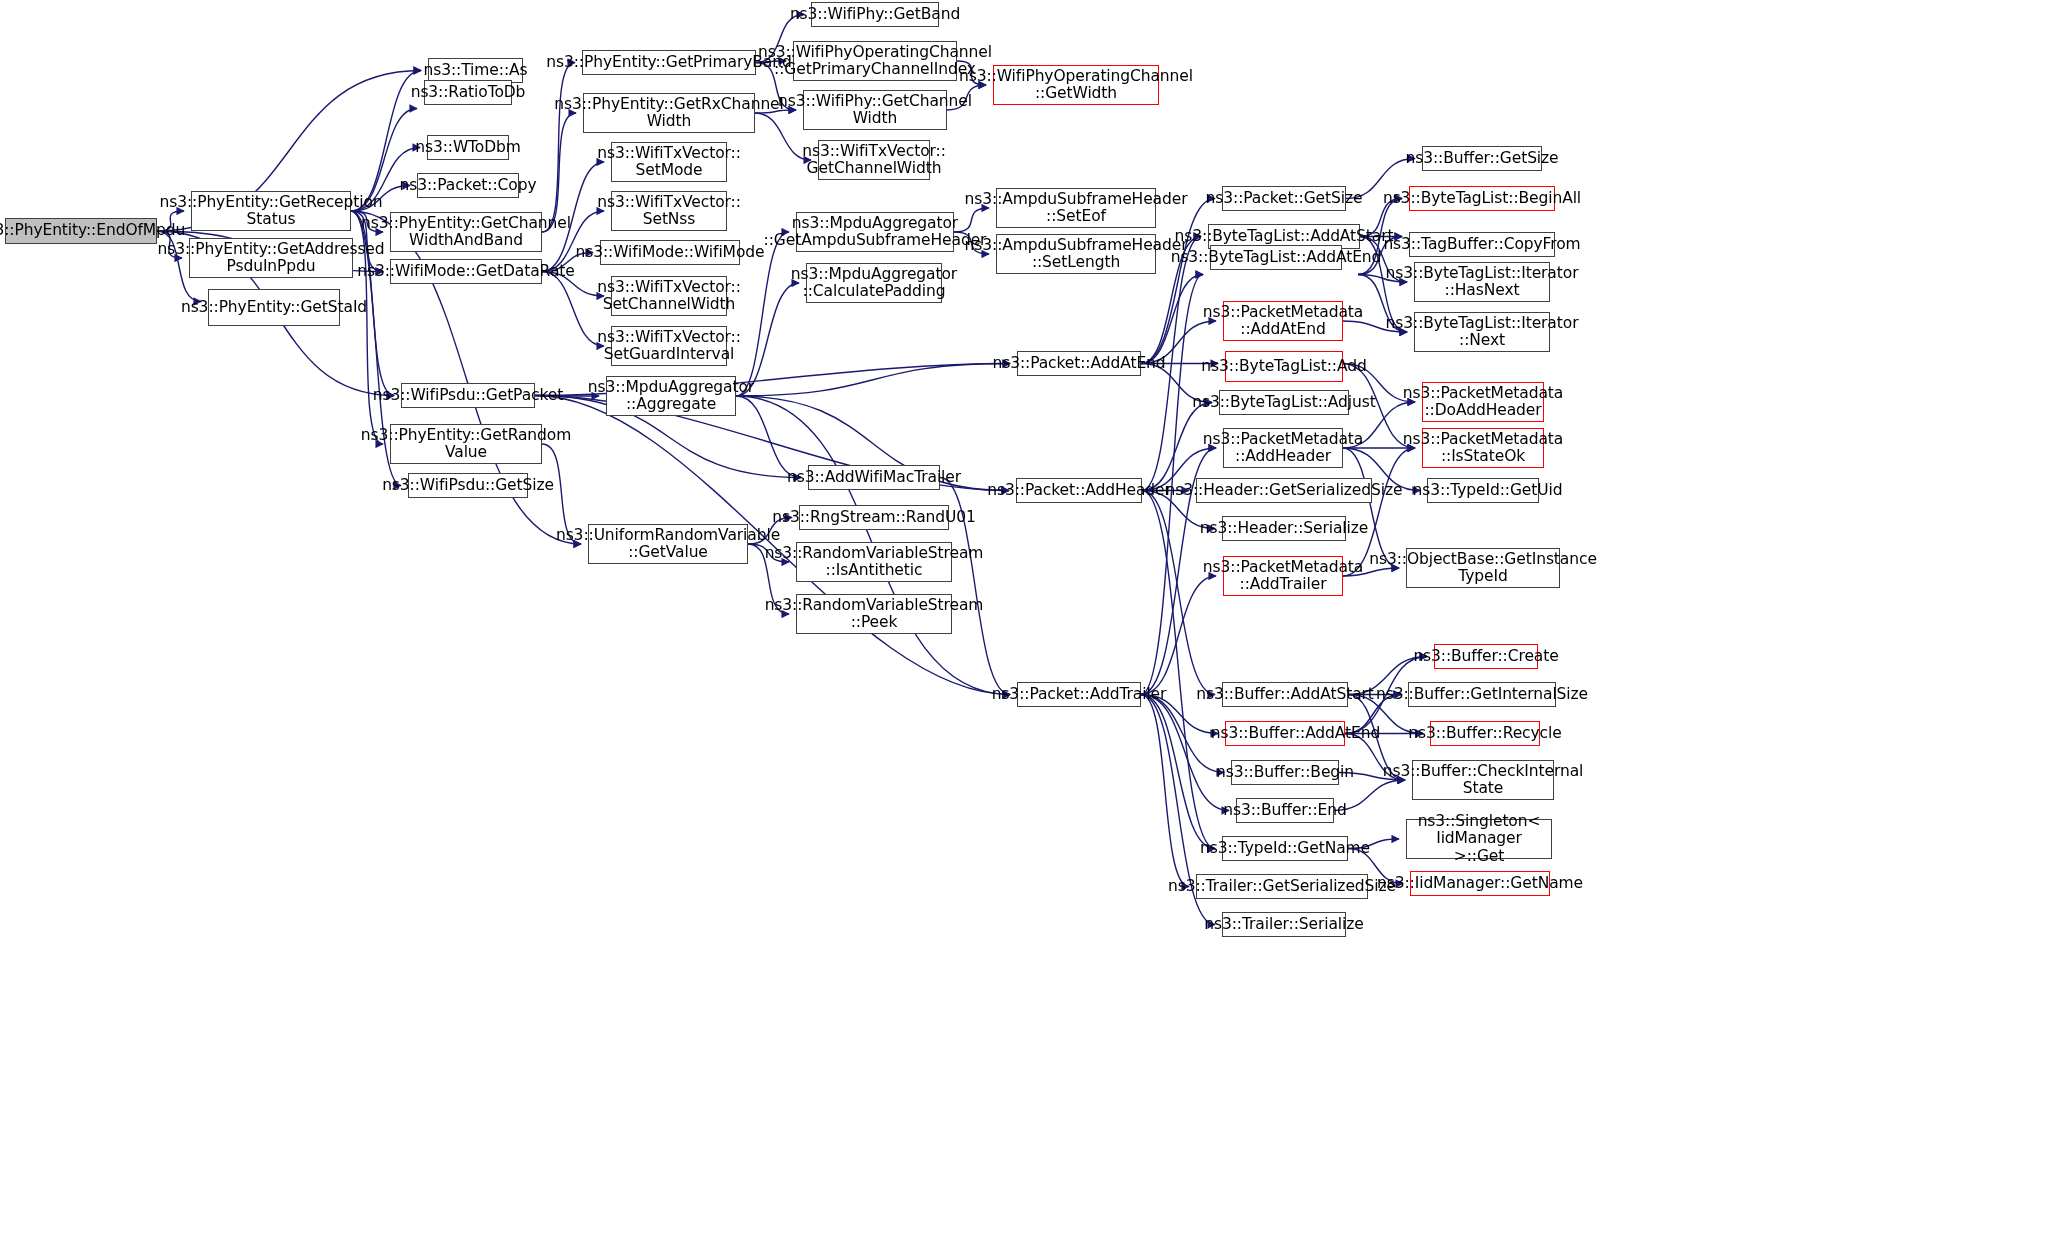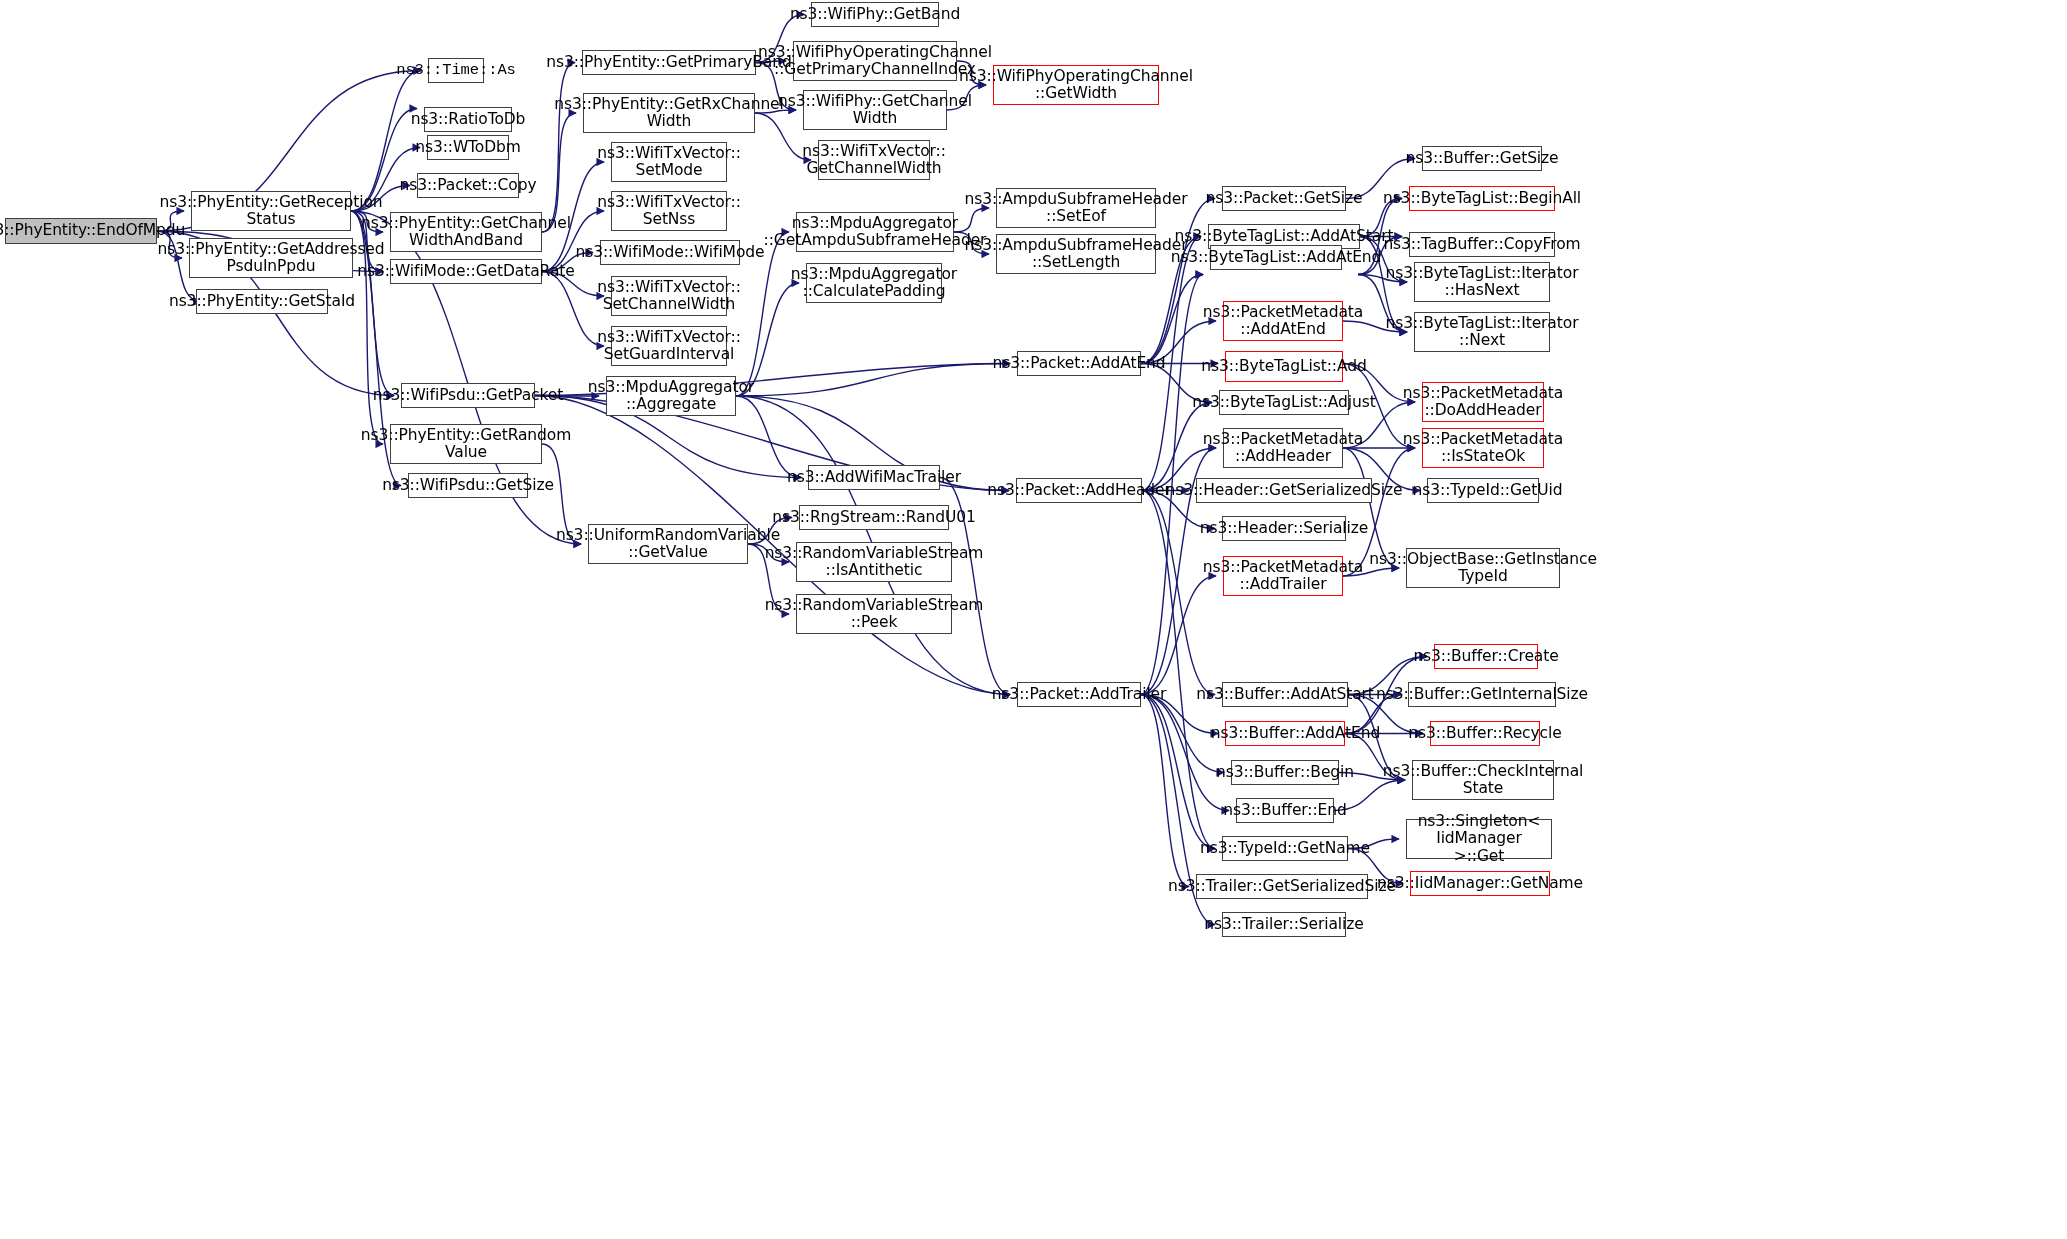--- a/index.html
+++ b/index.html
@@ -160,23 +160,23 @@
         <path d="M 1348,848.5 C 1378,848.5 1369,839 1399,839" marker-end="url(#arrow)"></path>
         <path d="M 1348,848.5 C 1378.25,848.5 1372.75,883.5 1403,883.5" marker-end="url(#arrow)"></path>
       </g>
   </svg>
   <div id="node-layer">
       <div class="node current" style="left: 5px; top: 218px; width: 152px; height: 26px;">ns3::PhyEntity::EndOfMpdu</div>
       <div class="node" style="left: 191px; top: 191px; width: 160px; height: 40px;">ns3::PhyEntity::GetReception
 Status</div>
       <div class="node" style="left: 189px; top: 238px; width: 164px; height: 40px;">ns3::PhyEntity::GetAddressed
 PsduInPpdu</div>
-      <div class="node" style="left: 196px; top: 289px; width: 132px; height: 25px;">ns3::PhyEntity::GetStaId</div>
-      <div class="node" style="left: 428px; top: 58px; width: 56px; height: 25px; font-family: Liberation Mono, monospace;">ns3::Time::As</div>
-      <div class="node" style="left: 424px; top: 107px; width: 88px; height: 25px;">ns3::RatioToDb</div>
+      <div class="node" style="left: 208px; top: 289px; width: 132px; height: 37px;">ns3::PhyEntity::GetStaId</div>
+      <div class="node" style="left: 428px; top: 58px; width: 95px; height: 25px;">ns3::Time::As</div>
+      <div class="node" style="left: 424px; top: 80px; width: 88px; height: 25px;">ns3::RatioToDb</div>
       <div class="node" style="left: 427px; top: 135px; width: 82px; height: 25px;">ns3::WToDbm</div>
       <div class="node" style="left: 417px; top: 173px; width: 102px; height: 25px;">ns3::Packet::Copy</div>
       <div class="node" style="left: 390px; top: 212px; width: 152px; height: 40px;">ns3::PhyEntity::GetChannel
 WidthAndBand</div>
       <div class="node" style="left: 390px; top: 259px; width: 152px; height: 25px;">ns3::WifiMode::GetDataRate</div>
       <div class="node" style="left: 401px; top: 383px; width: 134px; height: 25px;">ns3::WifiPsdu::GetPacket</div>
       <div class="node" style="left: 390px; top: 424px; width: 152px; height: 40px;">ns3::PhyEntity::GetRandom
 Value</div>
       <div class="node" style="left: 408px; top: 473px; width: 120px; height: 25px;">ns3::WifiPsdu::GetSize</div>
       <div class="node" style="left: 582px; top: 50px; width: 174px; height: 25px;">ns3::PhyEntity::GetPrimaryBand</div>

